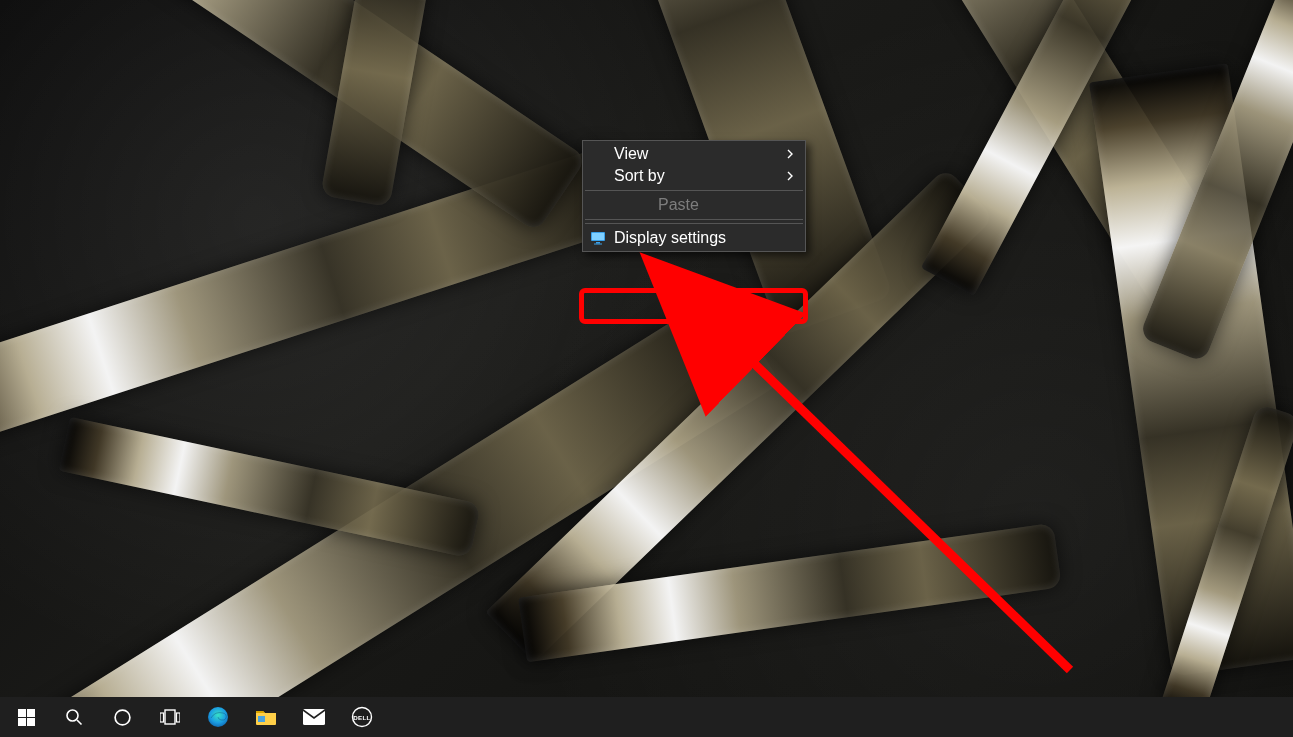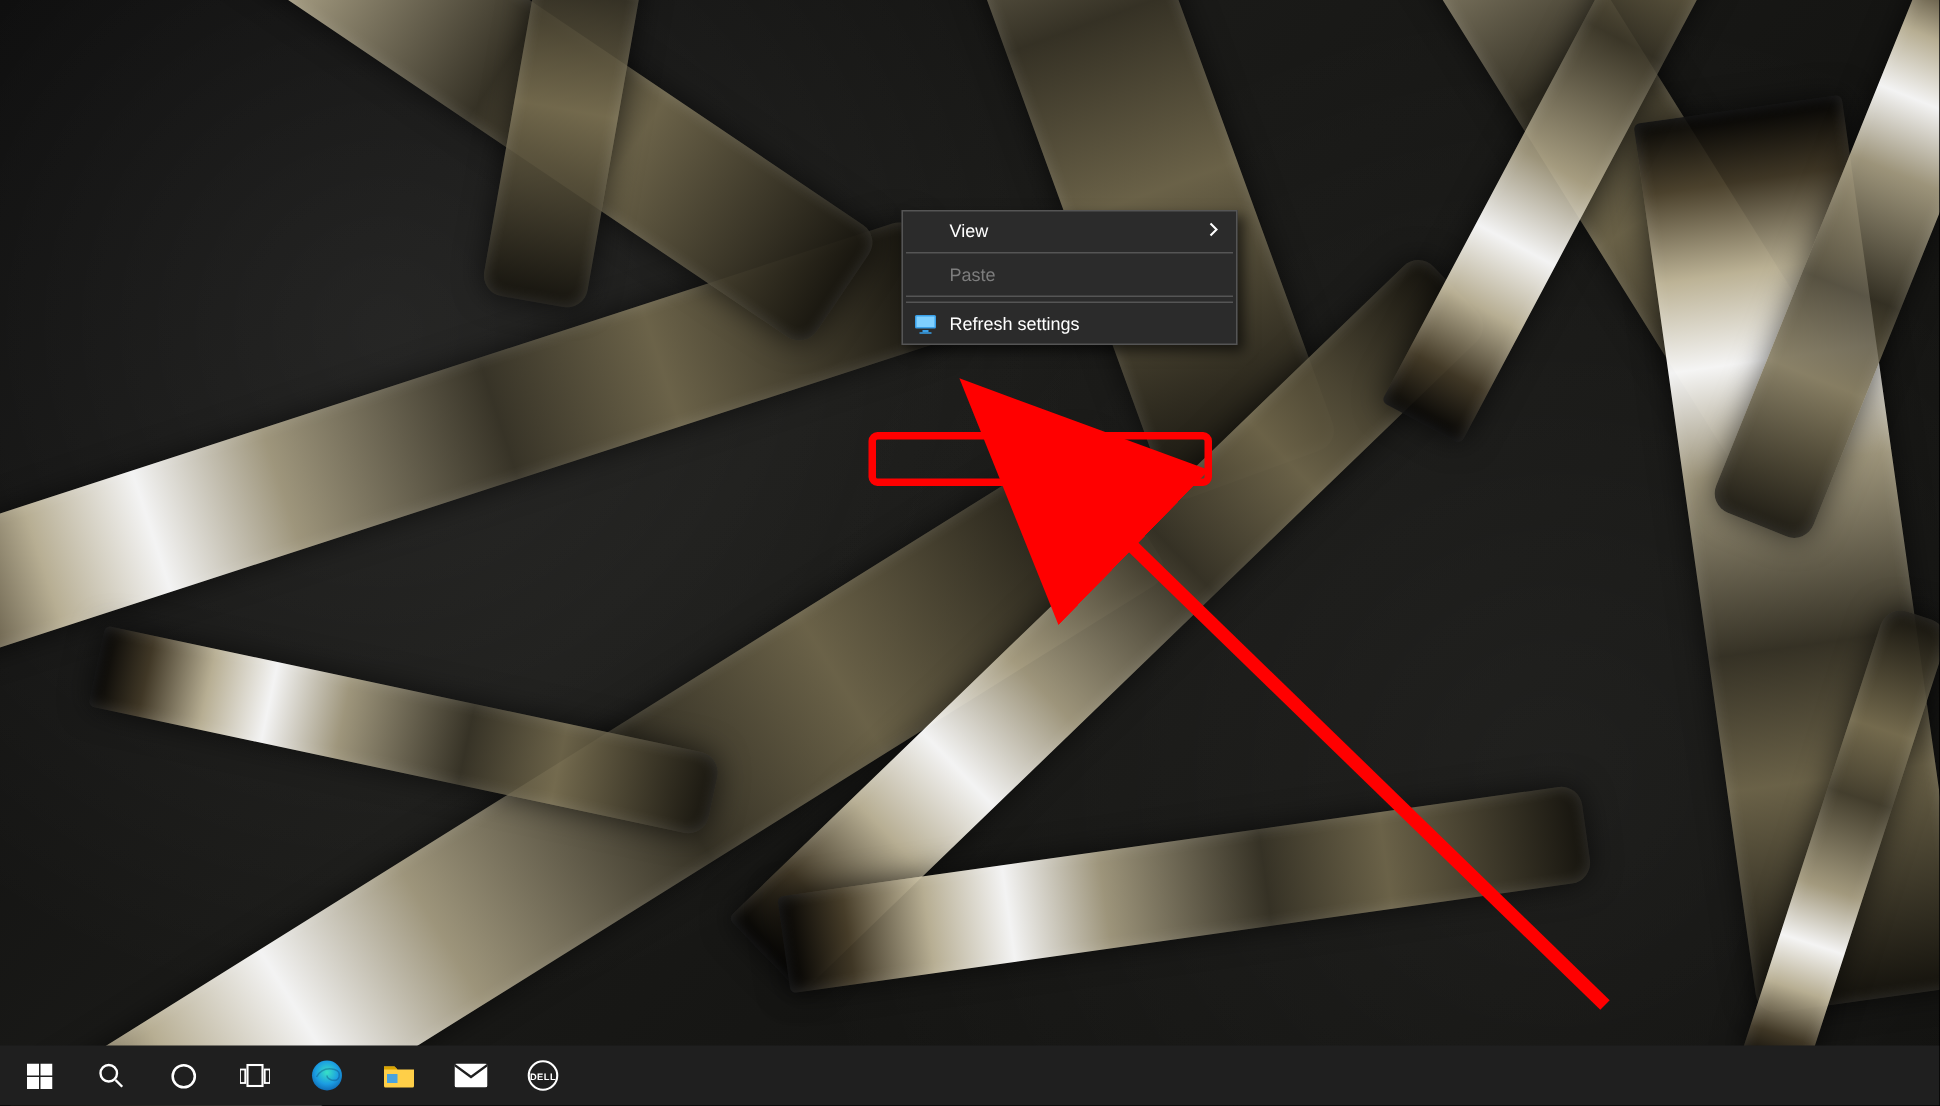--- a/index.html
+++ b/index.html
@@ -34,40 +34,40 @@
       rgba(60,55,40,.8) 60%,
       rgba(120,110,80,.85) 75%,
       rgba(20,18,12,.9) 100%);
     box-shadow: 0 0 20px rgba(0,0,0,.6), inset 0 0 10px rgba(255,255,255,.15);
     border-radius: 4px 14px 14px 4px;
   }
 
   
   .context-menu {
     position: absolute;
-    left: 601px;
+    left: 582px;
     top: 140px;
     width: 220px;
     background: #2b2b2b;
     border: 1px solid #555;
     box-shadow: 4px 4px 8px rgba(0,0,0,.6);
     padding: 2px 1px;
-    font-size: 12px;
+    font-size: 16px;
     color: #fff;
     z-index: 50;
   }
   .menu-item {
     display: flex;
     align-items: center;
     height: 22px;
     padding: 0 28px 0 30px;
     position: relative;
     white-space: nowrap;
   }
-  .menu-item.disabled { color: #7d7d7d; }
+  .menu-item.disabled { color: #7d7d7d; margin-left: 44px; }
   .menu-item .submenu-arrow {
     position: absolute;
     right: 10px;
     top: 50%;
     transform: translateY(-50%);
   }
   .menu-sep {
     height: 1px;
     background: #555;
     margin: 3px 1px;
@@ -145,20 +145,28 @@
 
   <div class="menu-item">
     <span>View</span>
     <span class="submenu-arrow">
       <svg width="8" height="10" viewBox="0 0 8 10">
           <path d="M2 1 L6 5 L2 9" stroke="#fff" stroke-width="1.4" fill="none"></path>
         </svg>
     </span>
   </div>
 
+  <div class="menu-item">
+    <span>Sort by</span>
+    <span class="submenu-arrow">
+      <svg width="8" height="10" viewBox="0 0 8 10">
+          <path d="M2 1 L6 5 L2 9" stroke="#fff" stroke-width="1.4" fill="none"></path>
+        </svg>
+    </span>
+  </div>
 
 
   <div class="menu-sep"></div>
 
   <div class="menu-item disabled">
     <span>Paste</span>
   </div>
 
 
   <div class="menu-sep"></div>
@@ -168,21 +176,21 @@
 
   <div class="menu-item">
     <span class="leading-icon">
       <svg width="16" height="16" viewBox="0 0 16 16">
         <rect x="1" y="2" width="14" height="9" rx="1" fill="#3aa0e8"></rect>
         <rect x="2" y="3" width="12" height="7" fill="#7fd0ff"></rect>
         <rect x="6" y="12" width="4" height="1.5" fill="#3aa0e8"></rect>
         <rect x="4" y="13.5" width="8" height="1" fill="#3aa0e8"></rect>
       </svg>
     </span>
-    <span>Refresh settings</span>
+    <span>Display settings</span>
   </div>
 
 
 </div>
 
 <div class="highlight-box" style="left:579px; top:288px; width:219px; height:26px;"></div>
 
 <svg class="arrow-svg" width="1293" height="737">
   <defs>
     <marker id="arrowhead" markerWidth="18" markerHeight="16" refX="4" refY="8" orient="auto">

